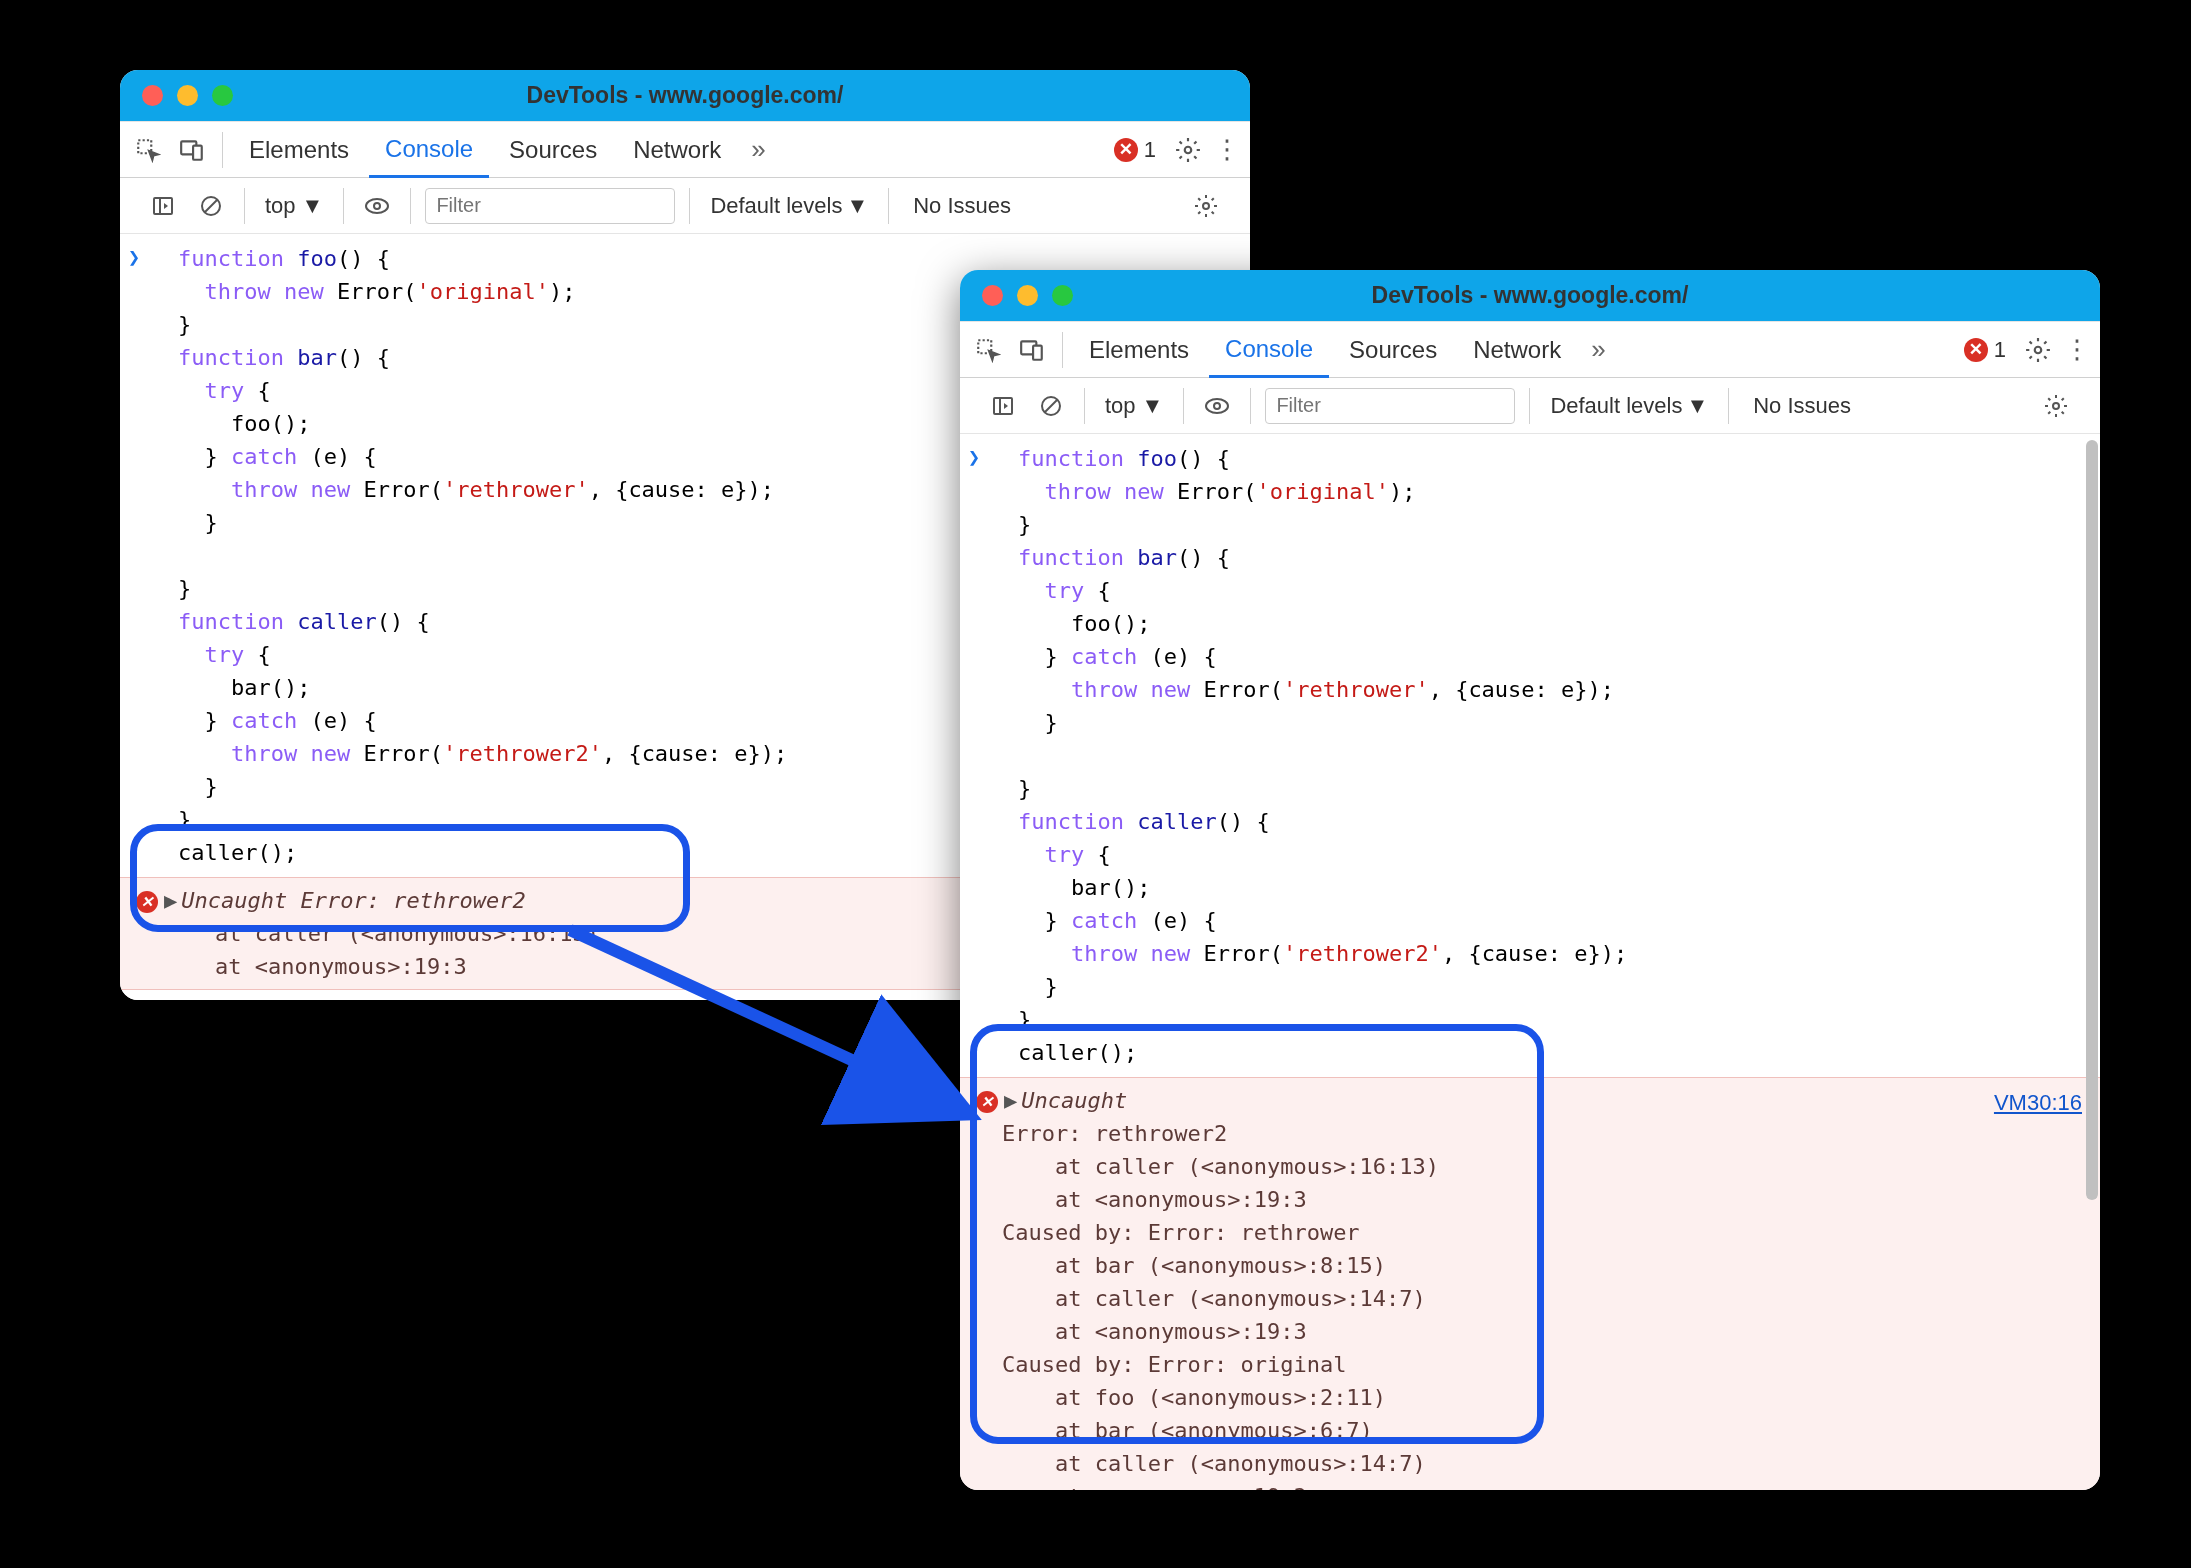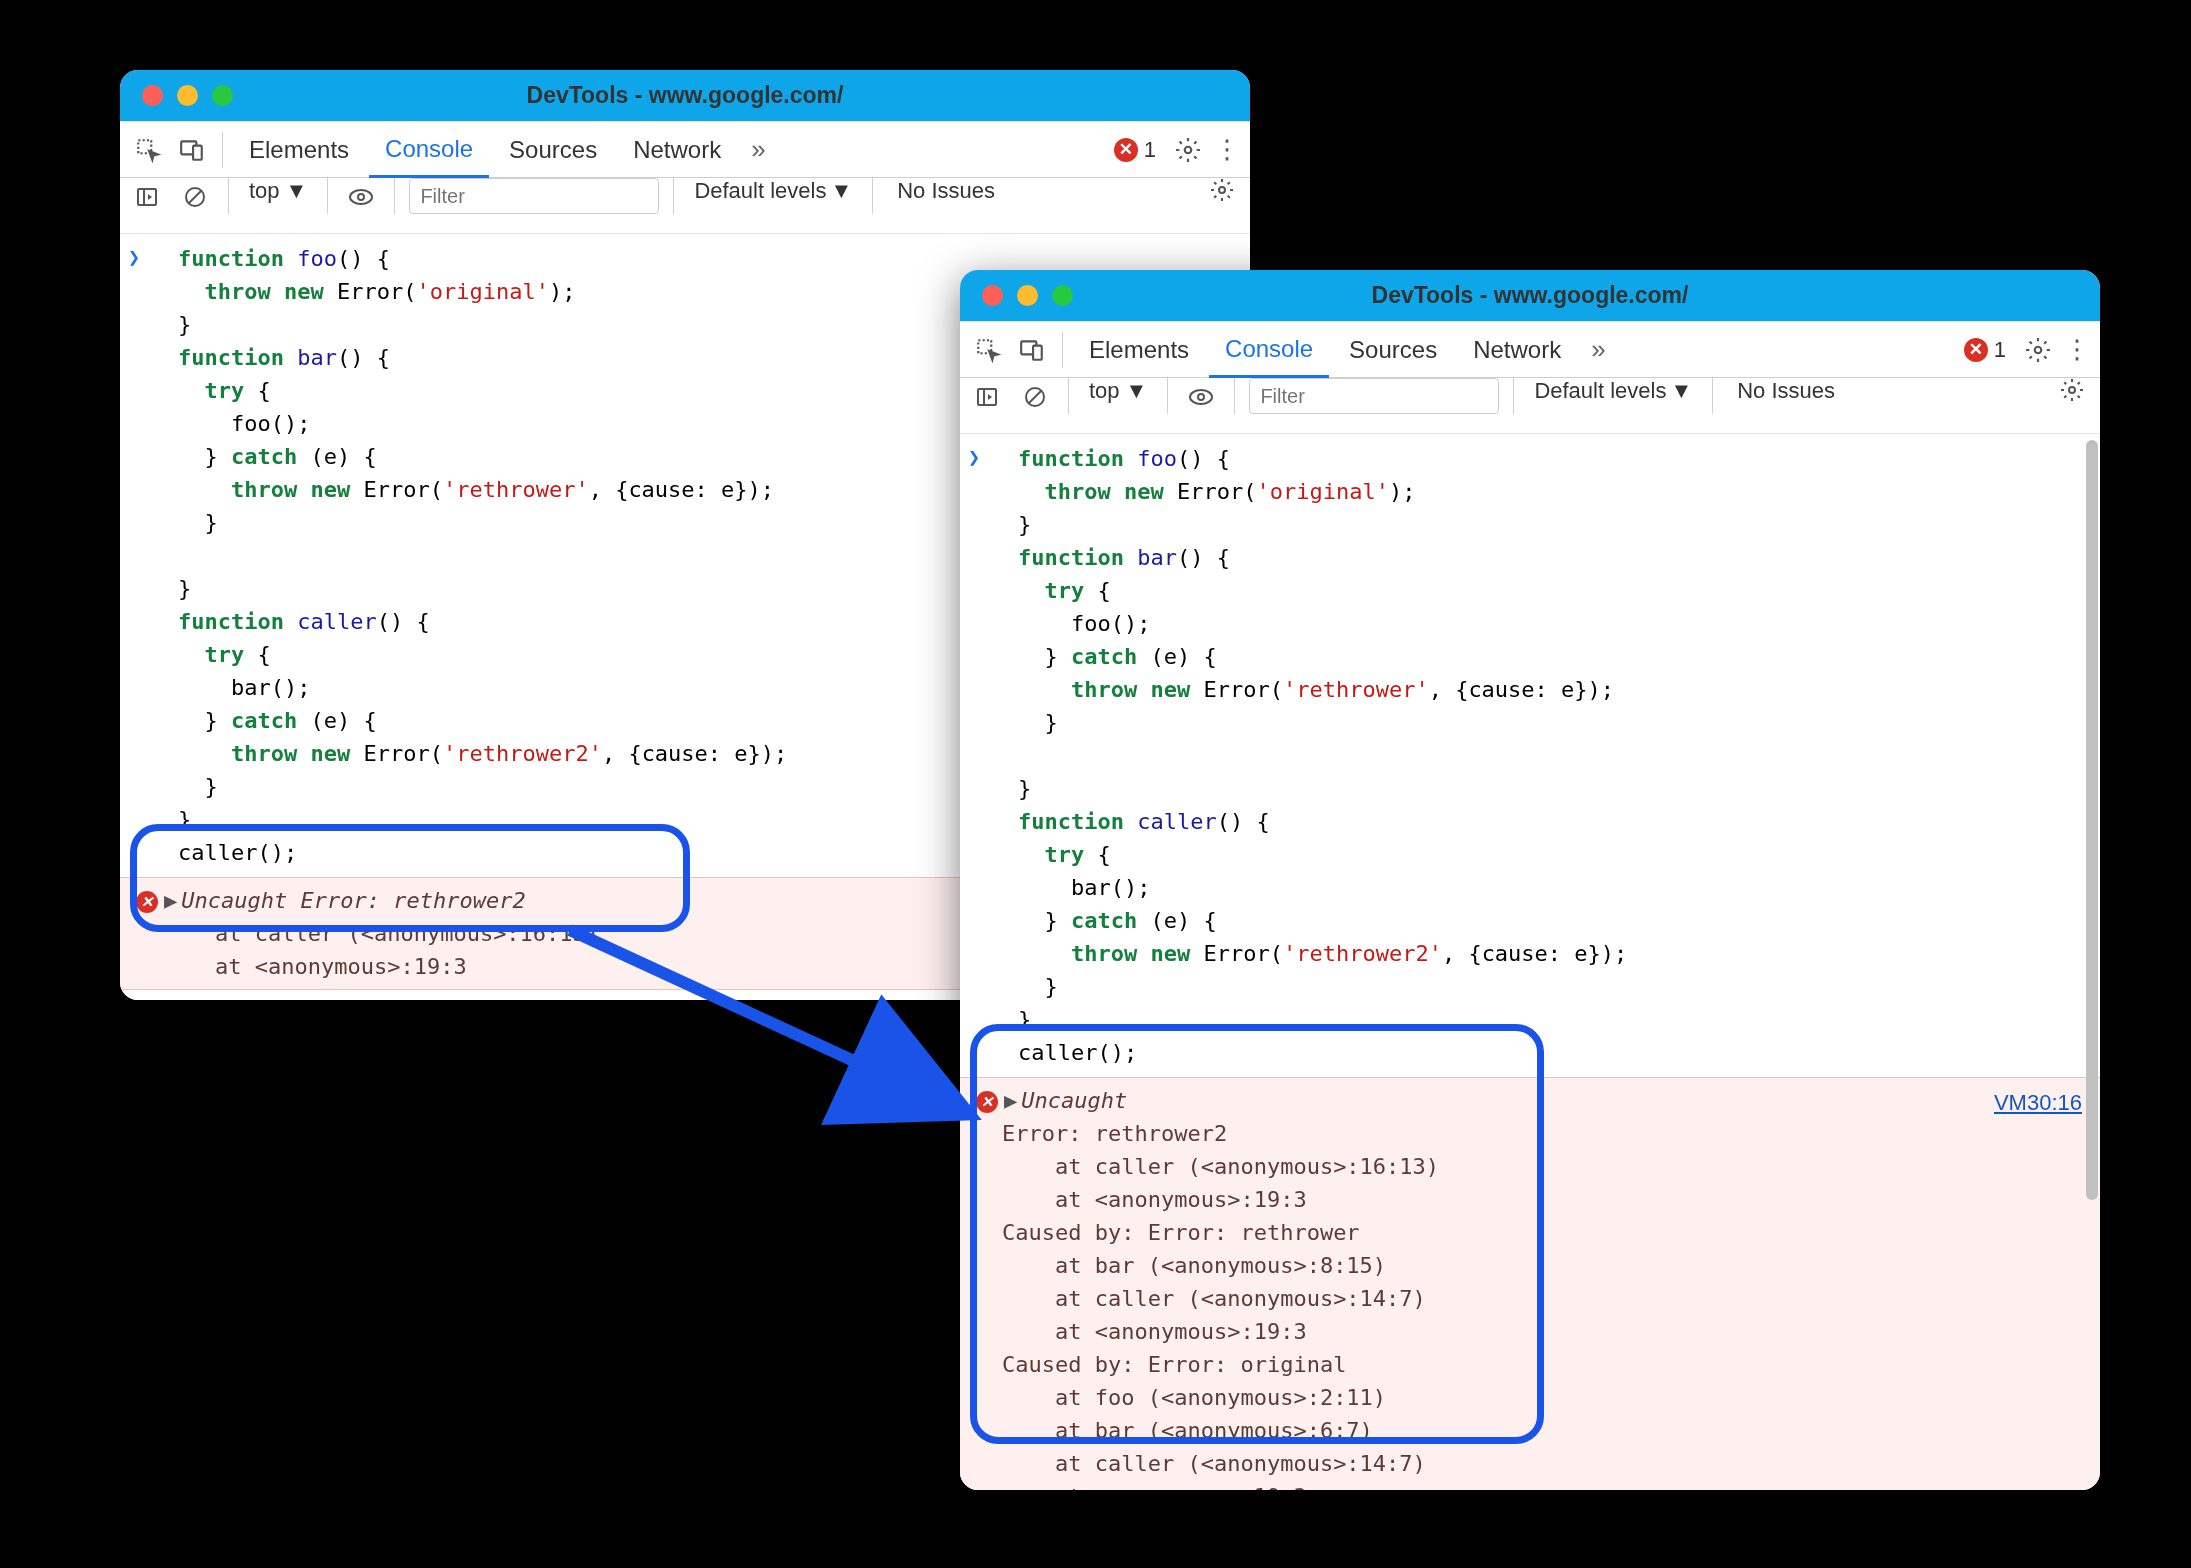--- a/index.html
+++ b/index.html
@@ -92,23 +92,23 @@
   background: #d93025; color: #fff; font-weight: bold;
   display: flex; align-items: center; justify-content: center;
   font-size: 17px;
 }
 .gear { width: 40px; cursor: pointer; color: #555; display:flex;align-items:center;justify-content:center;}
 .kebab { width: 30px; cursor: pointer; color:#555; display:flex;align-items:center;justify-content:center; font-size: 26px;}
 
 .filterbar {
   height: 56px;
   display: flex;
-  align-items: flex-start;
+  align-items: center;
   border-bottom: 1px solid #e5e5e5;
-  padding: 0 8px;
+  padding: 0 24px;
   gap: 10px;
   font-size: 22px;
   color: #333;
 }
 .filterbar .icon-btn { width: 38px; height: 38px; display:flex;align-items:center;justify-content:center; color:#555; cursor:pointer;}
 .filterbar .vsep { width:1px; height:36px; background:#d0d0d0; margin:0 4px;}
 .context-sel { display:flex; align-items:center; gap:6px; cursor:pointer; padding:0 6px;}
 .filterinput {
   border: 1px solid #ccc;
   border-radius: 4px;
@@ -134,21 +134,21 @@
   padding: 8px 0 8px 30px;
   position: relative;
 }
 .prompt-chev {
   position: absolute;
   left: 8px;
   color: #1a73e8;
   font-size: 20px;
 }
 .codearea pre { font-family: inherit; white-space: pre; padding-left: 28px;}
-.kw { color: #15803d; font-weight: bold; }
+.kw { color: #8b5cf6; }
 .fn { color: #1a1aa6; }
 .str { color: #c41a16; }
 
 .error-block {
   background: #fdf0ef;
   border-top: 1px solid #f0c0bc;
   border-bottom: 1px solid #f0c0bc;
   font-family: Menlo, Consolas, monospace;
   font-size: 22px;
   line-height: 1.5;

